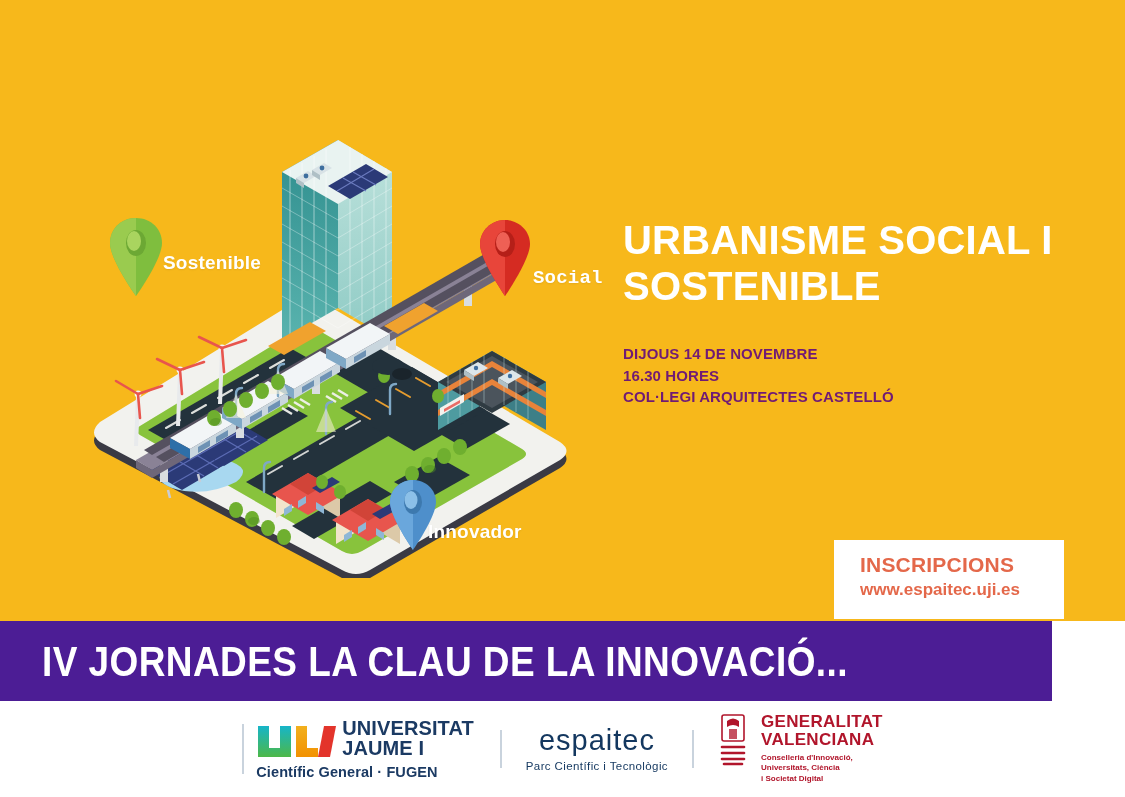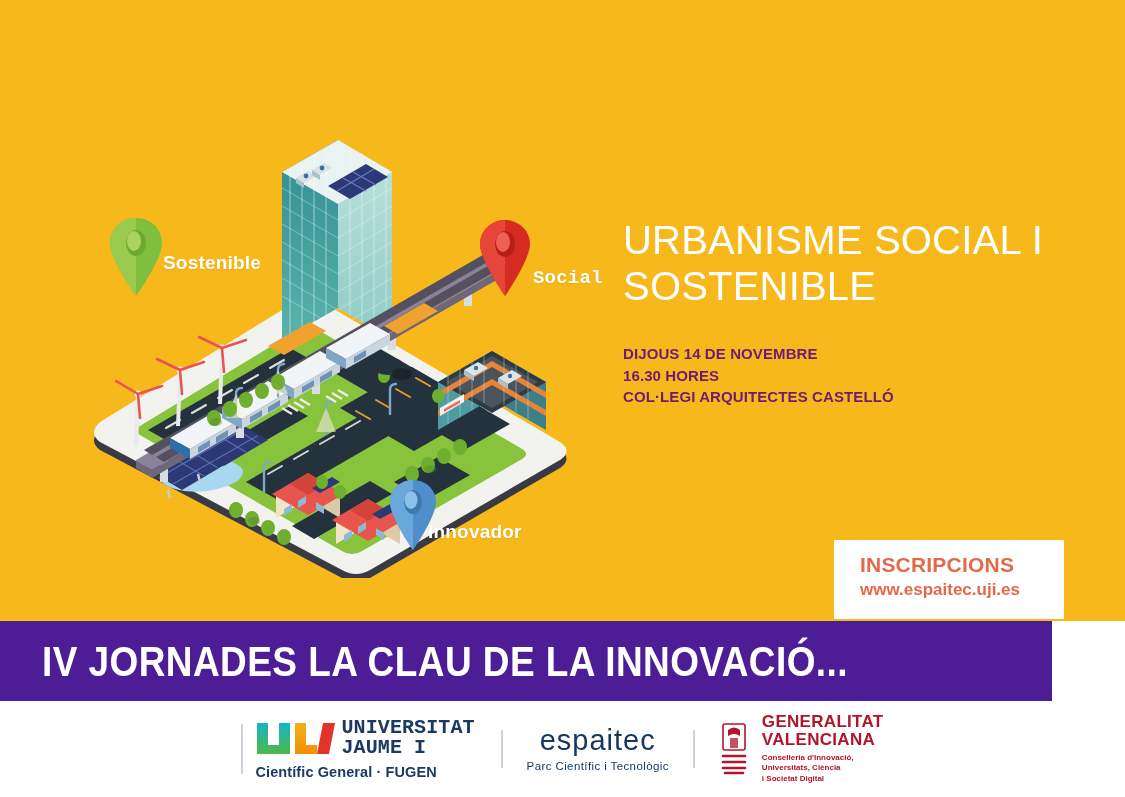--- a/index.html
+++ b/index.html
@@ -28,21 +28,21 @@
   #pin-sostenible{left:108px;top:216px;}
   #lbl-sostenible{left:163px;top:252px;}
   #pin-social{left:478px;top:218px;}
   #lbl-social{left:533px;top:267px;font-family:Liberation Mono, monospace;}
   #pin-innovador{left:388px;top:478px;}
   #lbl-innovador{left:428px;top:521px;}
 
   
   .textblock{position:absolute;left:623px;top:218px;width:470px;}
   .title{
-    color:#ffffff;font-weight:400;font-size:40px;line-height:1.14;
+    color:#ffffff;font-weight:700;font-size:40px;line-height:1.14;
     letter-spacing:.2px;margin:0 0 34px 0;text-transform:uppercase;
   }
   .title .ln{display:block;}
   .meta{color:#701a75;font-weight:700;font-size:15px;line-height:1.43;letter-spacing:.1px;}
   .meta .ln{display:block;text-transform:uppercase;}
 
   
   .card{
     position:absolute;left:834px;top:540px;width:230px;height:79px;
     background:#ffffff;box-sizing:border-box;padding:13px 0 0 26px;
@@ -64,32 +64,32 @@
   
   .footer{
     position:absolute;left:0;top:701px;width:1125px;height:96px;background:#ffffff;
     display:flex;align-items:center;justify-content:center;gap:0;
   }
   .logo-row{display:flex;align-items:center;}
 
   .uji{display:flex;align-items:center;padding-right:26px;position:relative;}
   .uji:before{content:"";position:absolute;left:0;top:6px;bottom:6px;width:2px;background:#c9d3dd;}
   .uji-inner{display:flex;flex-direction:column;padding-left:14px;}
-  .uji-top{display:flex;align-items:center;gap:4px;font-family:Liberation Mono, monospace;}
+  .uji-top{display:flex;align-items:flex-end;gap:4px;}
   .uji-name{color:#1B3A63;font-weight:700;font-size:20px;line-height:1.02;letter-spacing:.1px;}
   .uji-name .ln{display:block;}
   .uji-sub{color:#1B3A63;font-weight:700;font-size:14.5px;margin-top:6px;letter-spacing:.1px;}
 
   .espaitec{display:flex;flex-direction:column;align-items:center;padding:0 26px;position:relative;}
   .espaitec:before{content:"";position:absolute;left:0;top:4px;bottom:4px;width:2px;background:#c9d3dd;}
   .espaitec:after{content:"";position:absolute;right:0;top:4px;bottom:4px;width:2px;background:#c9d3dd;}
   .esp-word{color:#13375F;font-weight:400;font-size:29px;letter-spacing:1px;line-height:1;}
   .esp-sub{color:#13375F;font-weight:400;font-size:11.5px;letter-spacing:.4px;margin-top:5px;}
 
-  .gva{display:flex;align-items:center;gap:13px;padding-left:24px;}
+  .gva{display:flex;align-items:flex-start;gap:13px;padding-left:24px;}
   .gva-txt{display:flex;flex-direction:column;}
   .gva-name{color:#B1152B;font-weight:700;font-size:17px;line-height:1.05;letter-spacing:.3px;}
   .gva-name .ln{display:block;}
   .gva-sub{color:#B1152B;font-weight:700;font-size:8px;line-height:1.35;margin-top:4px;}
   .gva-sub .ln{display:block;}
 </style>
 </head>
 <body>
 
 <div id="poster">

